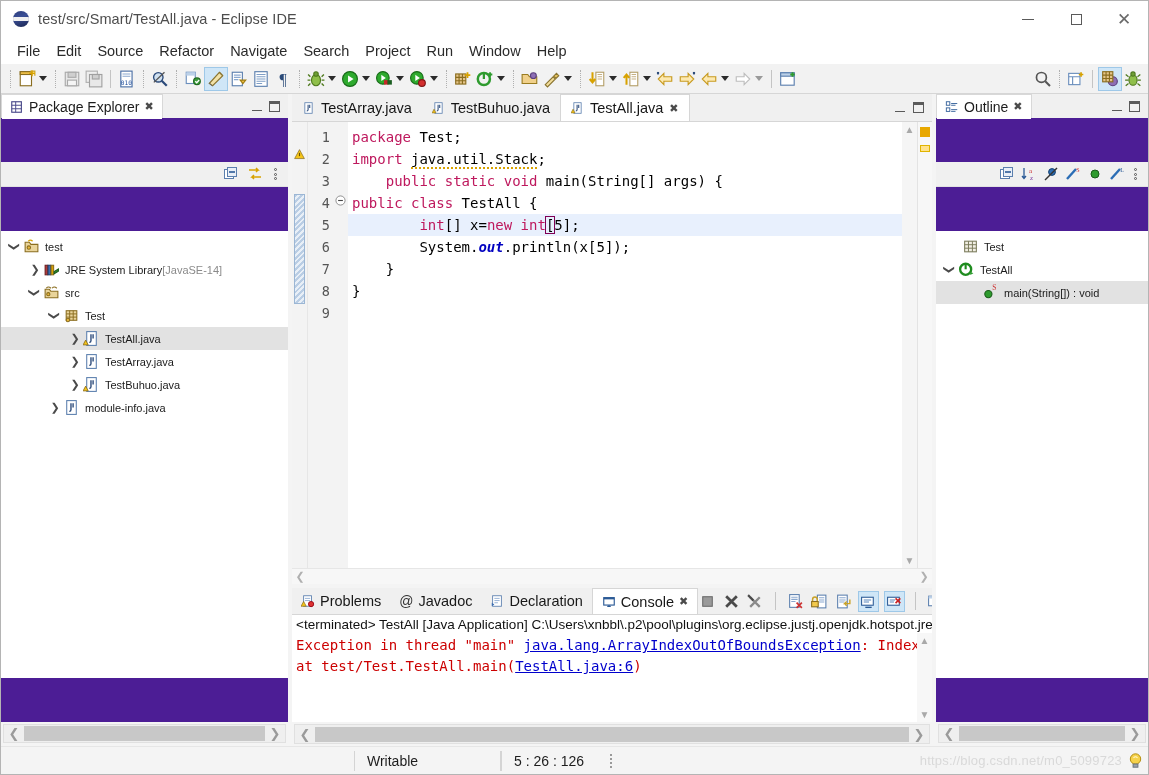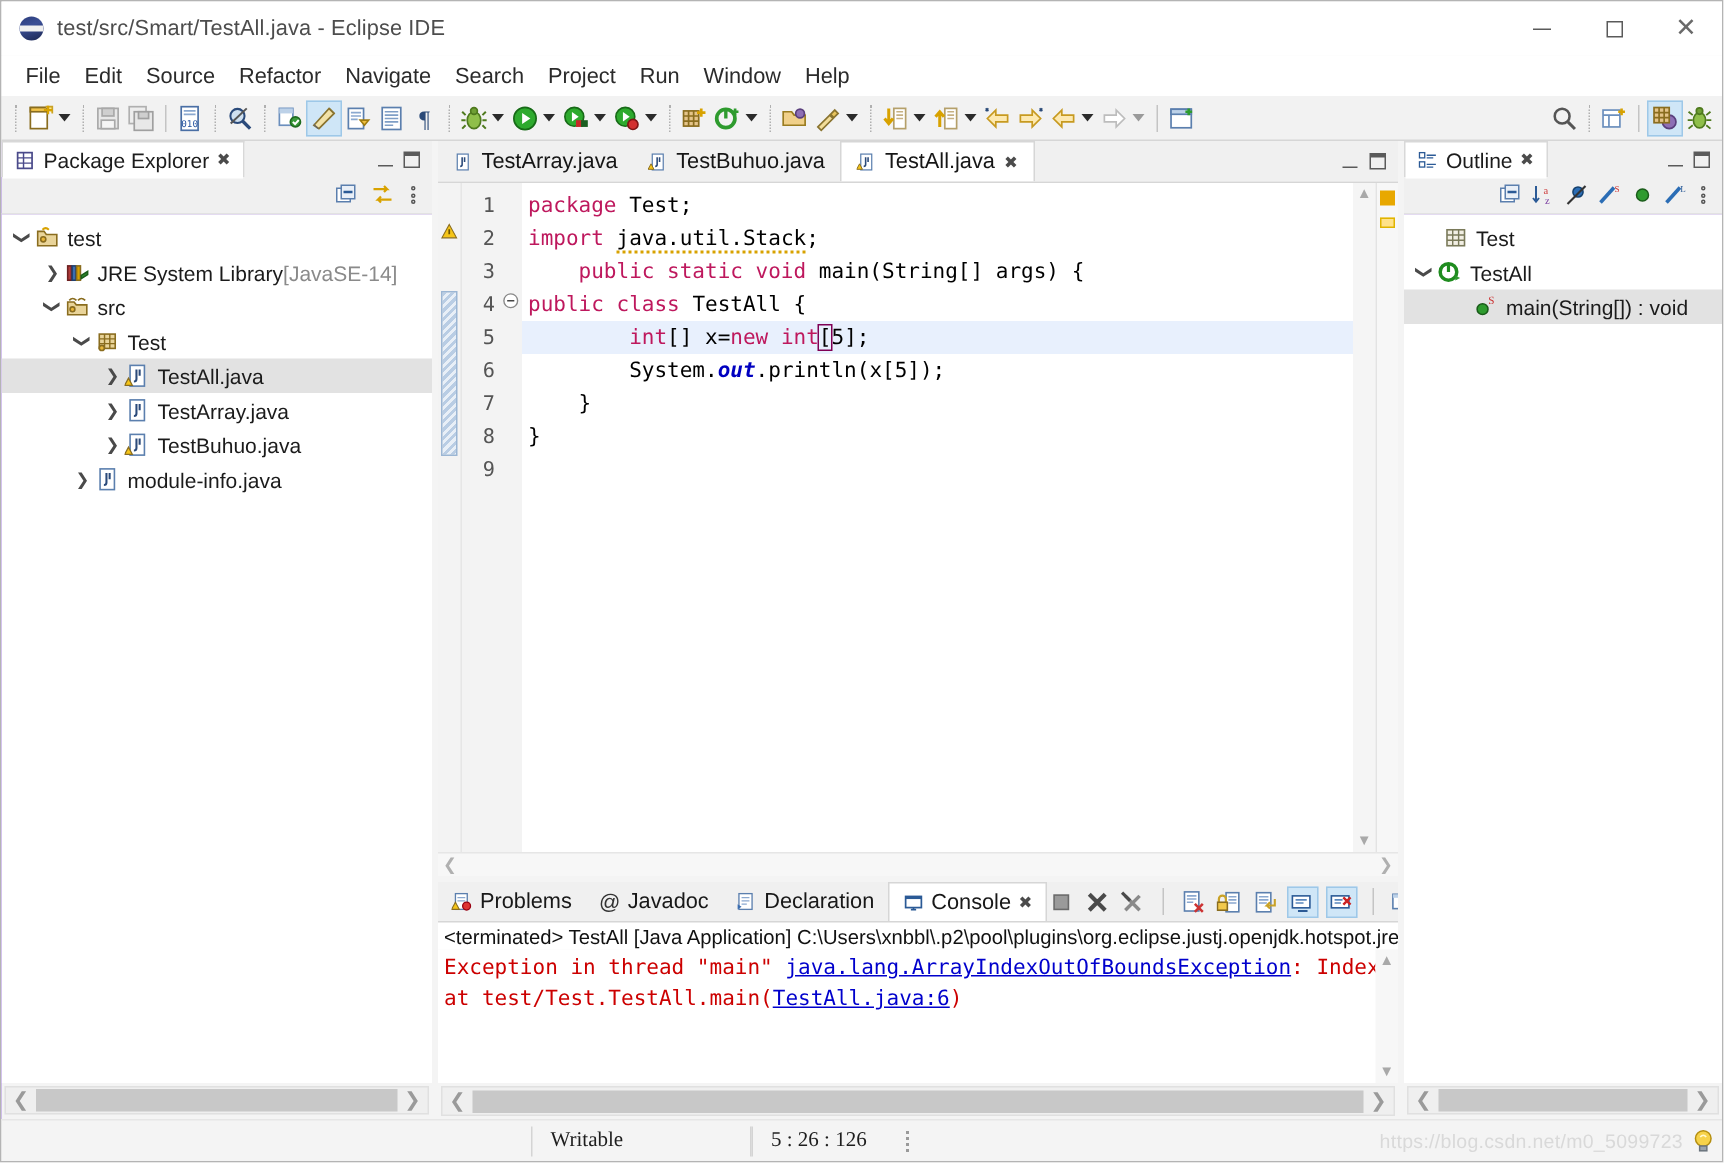--- a/index.html
+++ b/index.html
@@ -78,21 +78,21 @@
     border-left: 1px dotted #b0b0b0;
   }
   .tb-sep.solid { border-left: 1px solid #c4c4c4; border-left-style: solid; }
   .tb-spacer { flex: 1; }
   .tb-item.active { background: #cfe6f7; border: 1px solid #9ec8e8; }
 
   
   .body { flex: 1; display: flex; min-height: 0; background: #f4f4f4; }
 
   
-  .part { display: flex; flex-direction: column; min-height: 0; background: #6d28d9; }
+  .part { display: flex; flex-direction: column; min-height: 0; background: #4c1d95; gap: 44px; }
   .part-tabs {
     height: 24px; min-height: 24px; display: flex; align-items: stretch;
     background: #f0f0f0; position: relative;
   }
   .ptab {
     display: flex; align-items: center; gap: 5px;
     padding: 0 8px; font-size: 14px; color: #1c1c1c;
     background: #f0f0f0; position: relative;
   }
   .ptab.sel {
@@ -124,21 +124,21 @@
   
   .tree { padding: 4px 0 0 0; font-size: 14.5px; color: #1b1b1b; }
   .trow {
     display: flex; align-items: center; height: 23px; padding-left: 6px; white-space: nowrap;
   }
   .trow.sel { background: #e2e2e2; }
   .tw { width: 16px; display: flex; align-items: center; justify-content: center; flex: none; }
   .chev { color: #4a4a4a; font-size: 11px; font-family: "DejaVu Sans", sans-serif;}
   .chev.down { transform: rotate(90deg); }
   .ticon { width: 17px; height: 17px; margin-right: 5px; flex: none; }
-  .tlabel { font-size: 14px; }
+  .tlabel { font-size: 11px; }
   .tdim { color: #8a8a8a; }
   .indent1 { padding-left: 6px; }
   .indent2 { padding-left: 26px; }
   .indent3 { padding-left: 46px; }
   .indent4 { padding-left: 66px; }
 
   
   .sash-v { width: 4px; background: #f4f4f4; cursor: col-resize; flex: none;}
   .sash-h { height: 4px; background: #f4f4f4; cursor: row-resize; }
 
@@ -219,21 +219,21 @@
   
   .bottom-scroll { height:24px; min-height:24px; display:flex; background:#f4f4f4; }
   .bs-panel { display:flex; align-items:center; background:#efefef; border:1px solid #e0e0e0;}
   .bs-arrow { width:20px; text-align:center; color:#9a9a9a; font-size:13px; font-family:"DejaVu Sans",sans-serif;}
   .bs-thumb { height:15px; background:#c8c8c8; }
 
   .statusbar {
     height: 28px; min-height:28px; background:#f4f4f4; display:flex; align-items:center;
     font-size:14px; color:#1d1d1d; border-top:1px solid #e6e6e6; position:relative;
   }
-  .sb-cell { padding: 0 12px; height:28px; display:flex; align-items:center;font-family:Liberation Serif, serif; }
+  .sb-cell { padding: 0 12px; height:28px; display:flex; align-items:center; }
   .sb-div { width:1px; height:20px; background:#d4d4d4; }
   .sb-dots { display:flex; flex-direction:column; gap:2px; align-items:center; padding:0 14px;}
   .sb-dots i { width:2px;height:2px;background:#9a9a9a;display:block;}
   .watermark {
     position:absolute; right:26px; top:6px; color:#d9d9d9; font-size:13px;
     font-family:"Liberation Sans", sans-serif; letter-spacing:.2px;
   }
   .bulb { position:absolute; right:4px; top:5px; width:17px; height:18px;}
 </style>
 </head>

